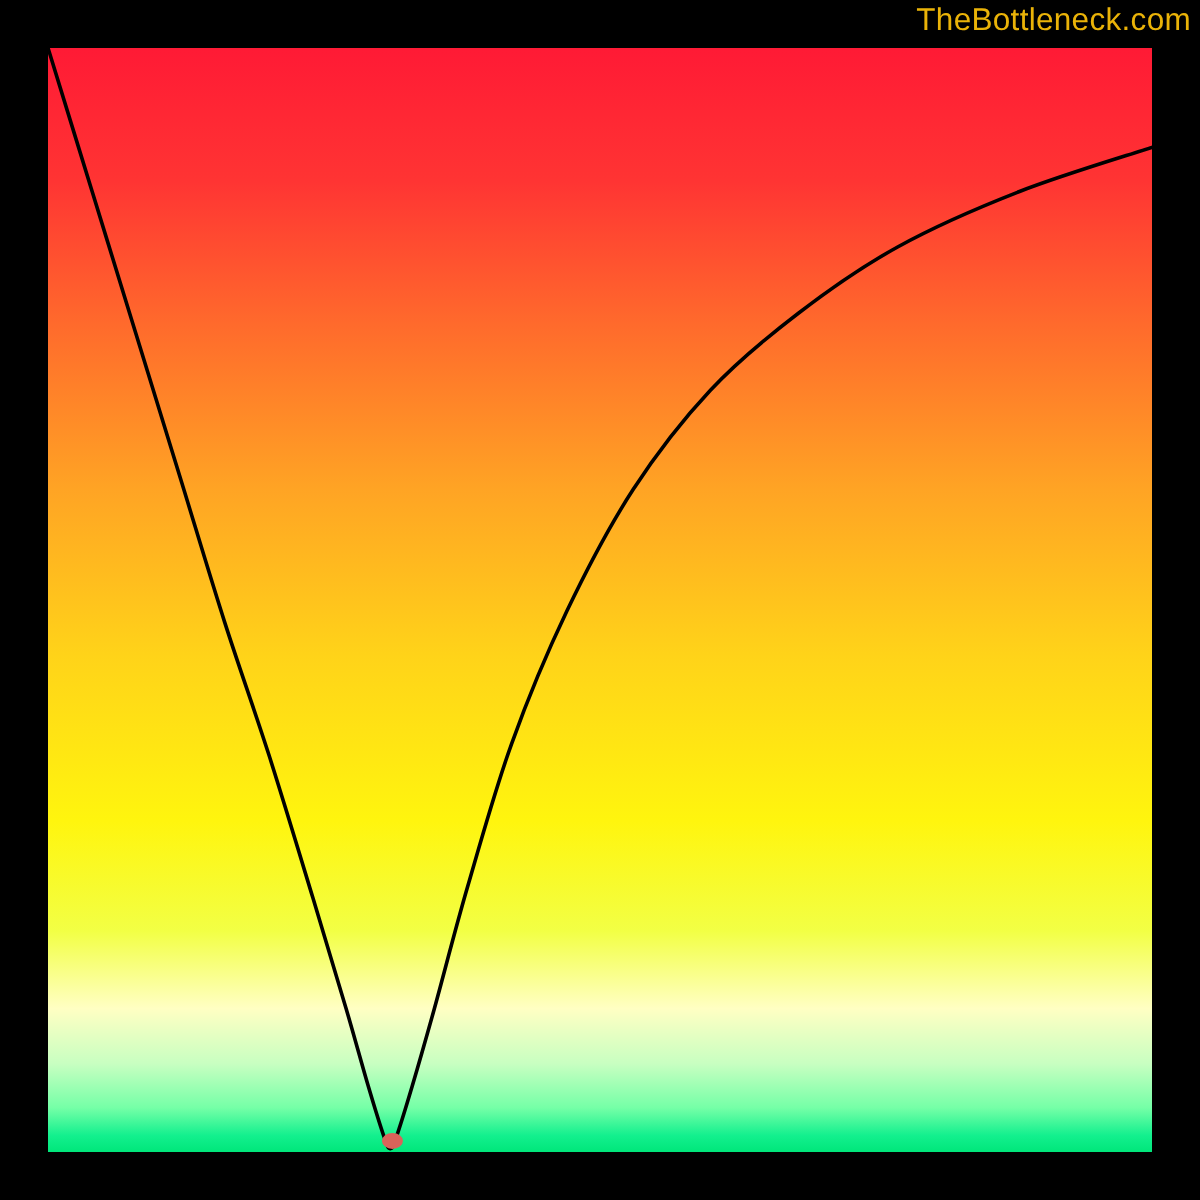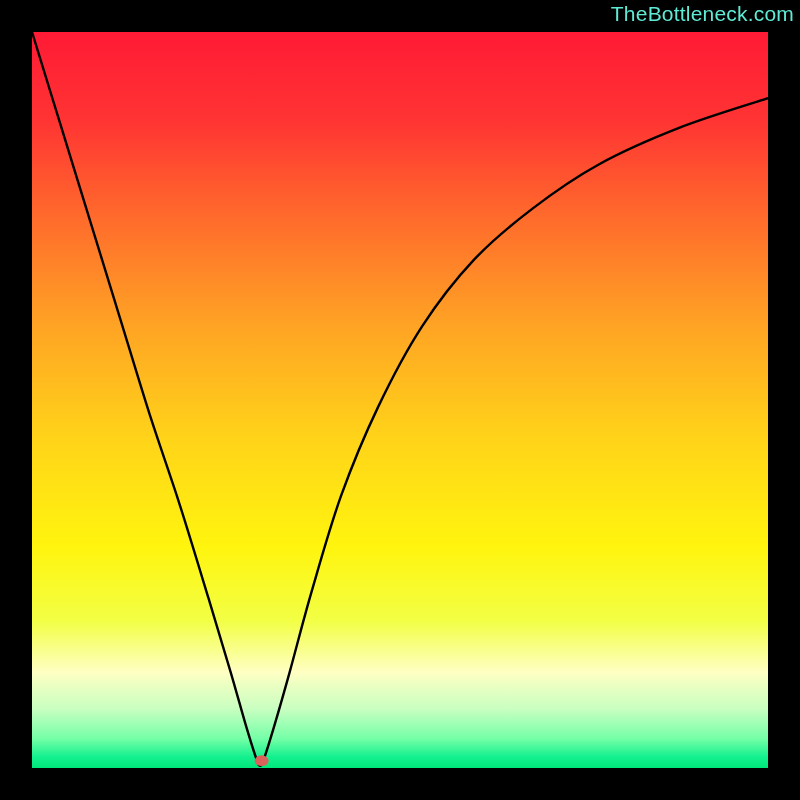--- a/index.html
+++ b/index.html
@@ -22,21 +22,21 @@
     left: 32px;
     top: 32px;
     width: 736px;
     height: 736px;
     overflow: hidden;
   }
   .watermark {
     position: absolute;
     top: 2px;
     right: 6px;
-    color: #5eead4;
+    color: #eab308;
     font-size: 21px;
     font-weight: 500;
     letter-spacing: 0.2px;
     user-select: none;
   }
   svg { display: block; }
 </style>
 </head>
 <body>
 

